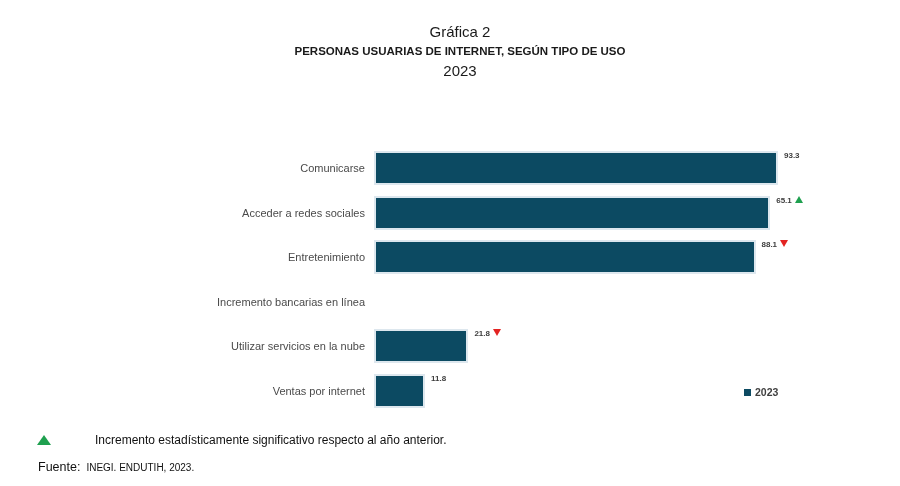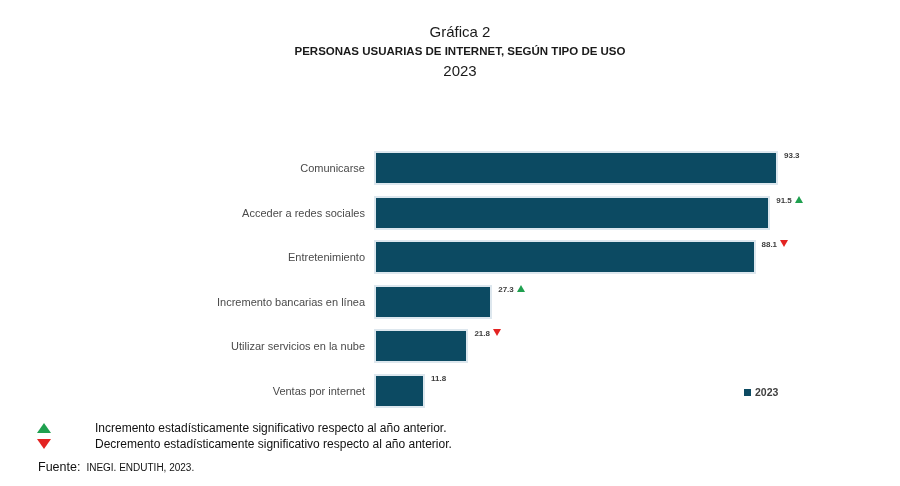--- a/index.html
+++ b/index.html
@@ -68,21 +68,21 @@
     left: 744px;
     top: 386px;
     display: flex;
     align-items: center;
     gap: 4px;
   }
   .legend-swatch { width: 7px; height: 7px; background: var(--bar-color); }
   .legend-label { font-size: 10.5px; font-weight: bold; color: #3f3f3f; }
 
   
-  .footnotes { position: absolute; left: 37px; top: 420px; }
+  .footnotes { position: absolute; left: 37px; top: 432px; }
   .footnote-row { display: flex; align-items: center; height: 16px; }
   .fn-icon-cell { width: 58px; flex: 0 0 auto; }
   .tri-up-lg, .tri-down-lg {
     display: inline-block;
     width: 0; height: 0;
     border-left: 7px solid transparent;
     border-right: 7px solid transparent;
   }
   .tri-up-lg   { border-bottom: 10px solid var(--up-color); }
   .tri-down-lg { border-top: 10px solid var(--down-color); }
@@ -115,39 +115,34 @@
         <div class="cat-label">Comunicarse</div>
         <div class="bar-area">
           <div class="bar" style="width: 404px;"></div>
           <span class="val">93.3</span>
         </div>
       </div>
       <div class="chart-row">
         <div class="cat-label">Acceder a redes sociales</div>
         <div class="bar-area">
           <div class="bar" style="width: 396.2px;"></div>
-          <span class="val">91.5</span>
+          <span class="val">65.1</span>
           <span class="tri-up-sm"></span>
         </div>
       </div>
       <div class="chart-row">
         <div class="cat-label">Entretenimiento</div>
         <div class="bar-area">
           <div class="bar" style="width: 381.5px;"></div>
           <span class="val">88.1</span>
           <span class="tri-down-sm"></span>
         </div>
       </div>
       <div class="chart-row">
         <div class="cat-label">Incremento bancarias en línea</div>
-        <div class="bar-area">
-          <div class="bar" style="width: 118.2px;"></div>
-          <span class="val">27.3</span>
-          <span class="tri-up-sm"></span>
-        </div>
       </div>
       <div class="chart-row">
         <div class="cat-label">Utilizar servicios en la nube</div>
         <div class="bar-area">
           <div class="bar" style="width: 94.4px;"></div>
           <span class="val">21.8</span>
           <span class="tri-down-sm"></span>
         </div>
       </div>
       <div class="chart-row">
@@ -162,23 +157,19 @@
   <div class="legend">
     <span class="legend-swatch"></span>
     <span class="legend-label">2023</span>
   </div>
 
   <div class="footnotes">
     <div class="footnote-row">
       <span class="fn-icon-cell"><span class="tri-up-lg"></span></span>
       <span class="fn-text">Incremento estadísticamente significativo respecto al año anterior.</span>
     </div>
-    <div class="footnote-row">
-      <span class="fn-icon-cell"><span class="tri-down-lg"></span></span>
-      <span class="fn-text">Decremento estadísticamente significativo respecto al año anterior.</span>
-    </div>
   </div>
 
   <div class="source-line">
     <span class="source-label">Fuente:</span><span class="source-text">INEGI. ENDUTIH, 2023.</span>
   </div>
 
 </div>
 
 </body></html>

